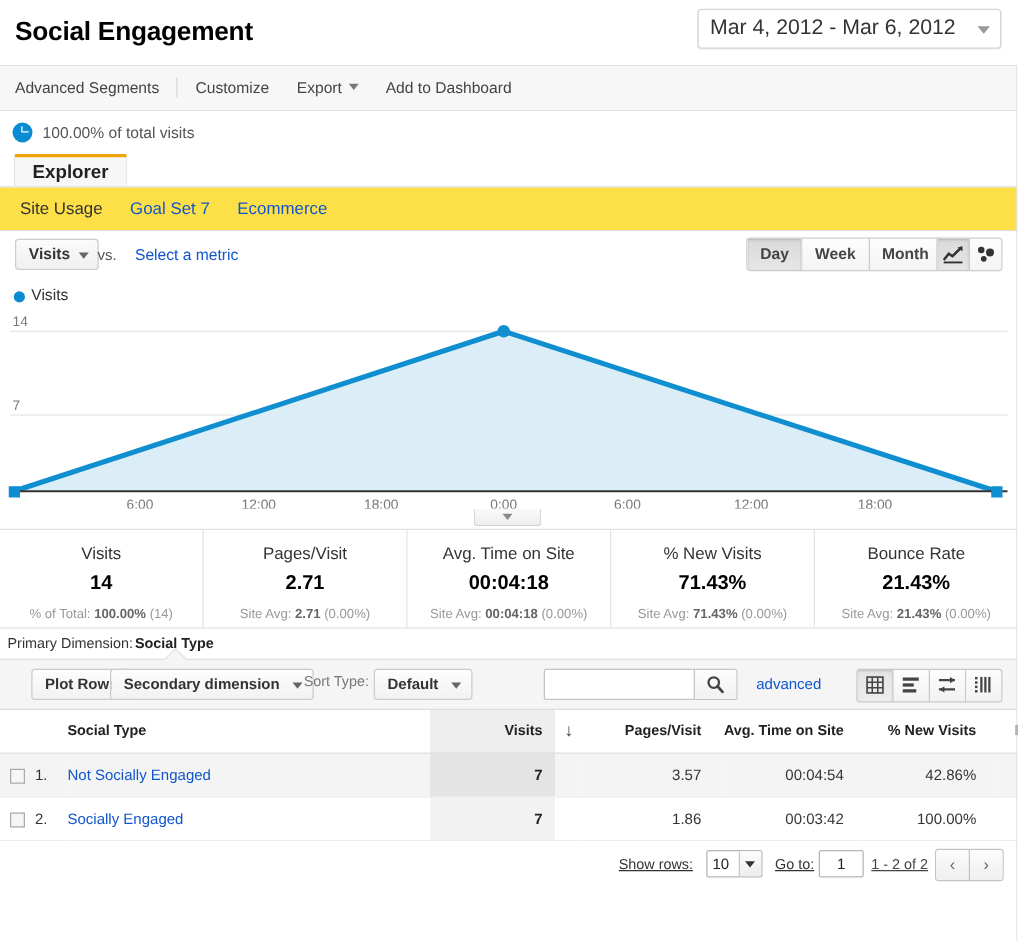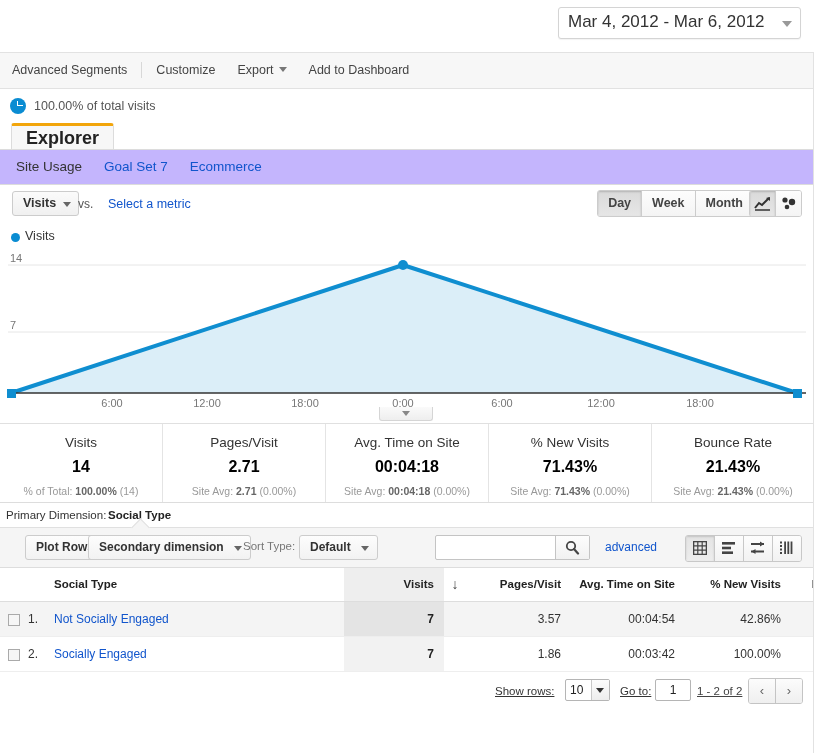--- a/index.html
+++ b/index.html
@@ -163,33 +163,33 @@
     left: 11px;
     top: 0;
     height: 26px;
     padding: 0 14px;
     box-sizing: border-box;
     background: #f7f7f7;
     border: 1px solid #dcdcdc;
     border-top: 3px solid #f2a50b;
     border-bottom: none;
     border-radius: 3px 3px 0 0;
-    font-size: 18px;
+    font-size: 15px;
     font-weight: bold;
     color: #222222;
     line-height: 24px;
     z-index: 2;
     cursor: pointer;
   }
 
   
   .subtabs {
     position: relative;
     height: 34px;
-    background: #c4b5fd;
+    background: #fde047;
     border-bottom: 1px solid #dcdcdc;
   }
   .subtabs-inner {
     position: absolute;
     left: 16px;
     top: 9px;
     display: flex;
     gap: 22px;
   }
   .subtab {
@@ -697,20 +697,21 @@
     top: 52px;
     bottom: 0;
     width: 1px;
     background: #e2e2e2;
   }
 </style>
 </head>
 <body>
 
 <div class="page-header">
+  <div class="page-title">Social Engagement</div>
   <div class="daterange">
     <div class="daterange-label">Mar 4, 2012 - Mar 6, 2012</div>
     <div class="daterange-arrow"></div>
   </div>
 </div>
 
 <div class="toolbar">
   <div class="toolbar-inner">
     <div class="tb-item">Advanced Segments</div>
     <div class="tb-sep"></div>

